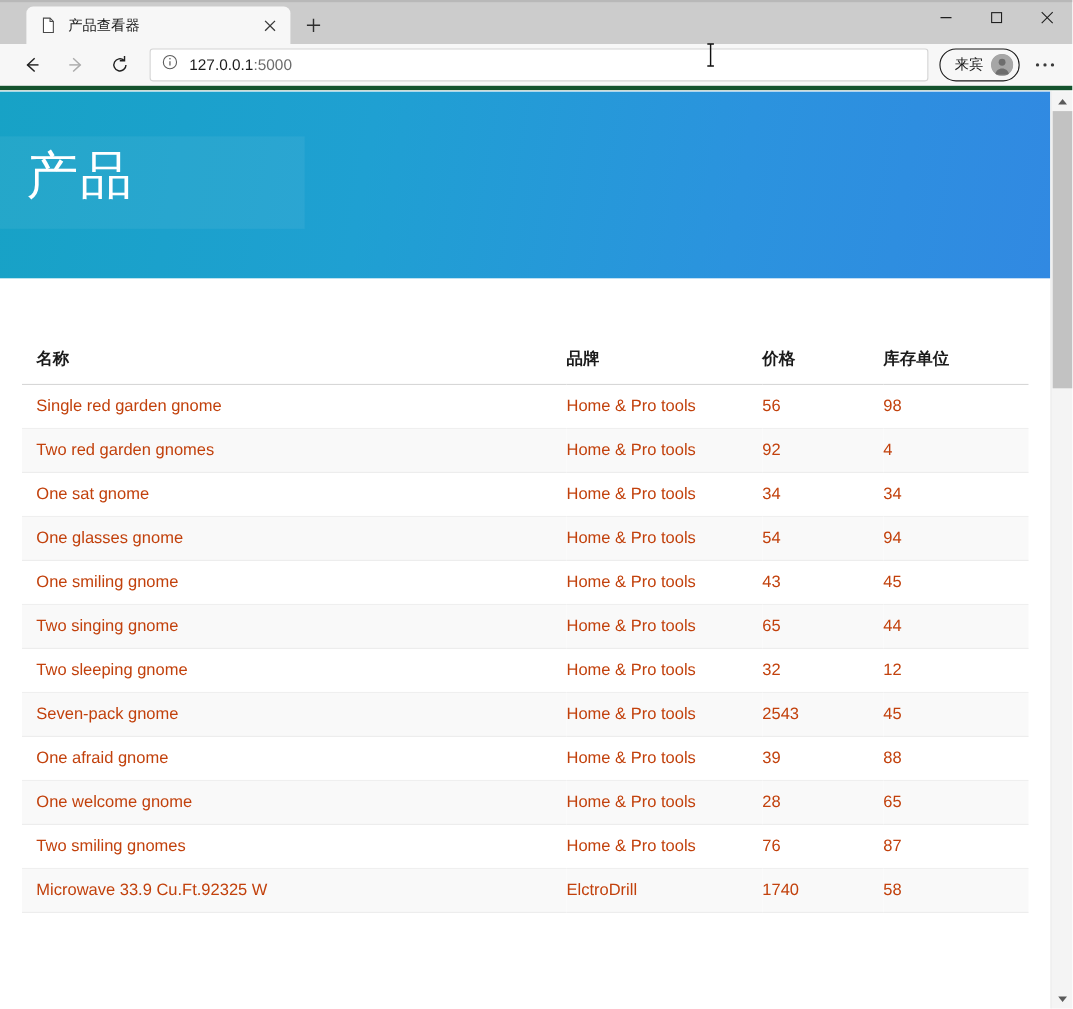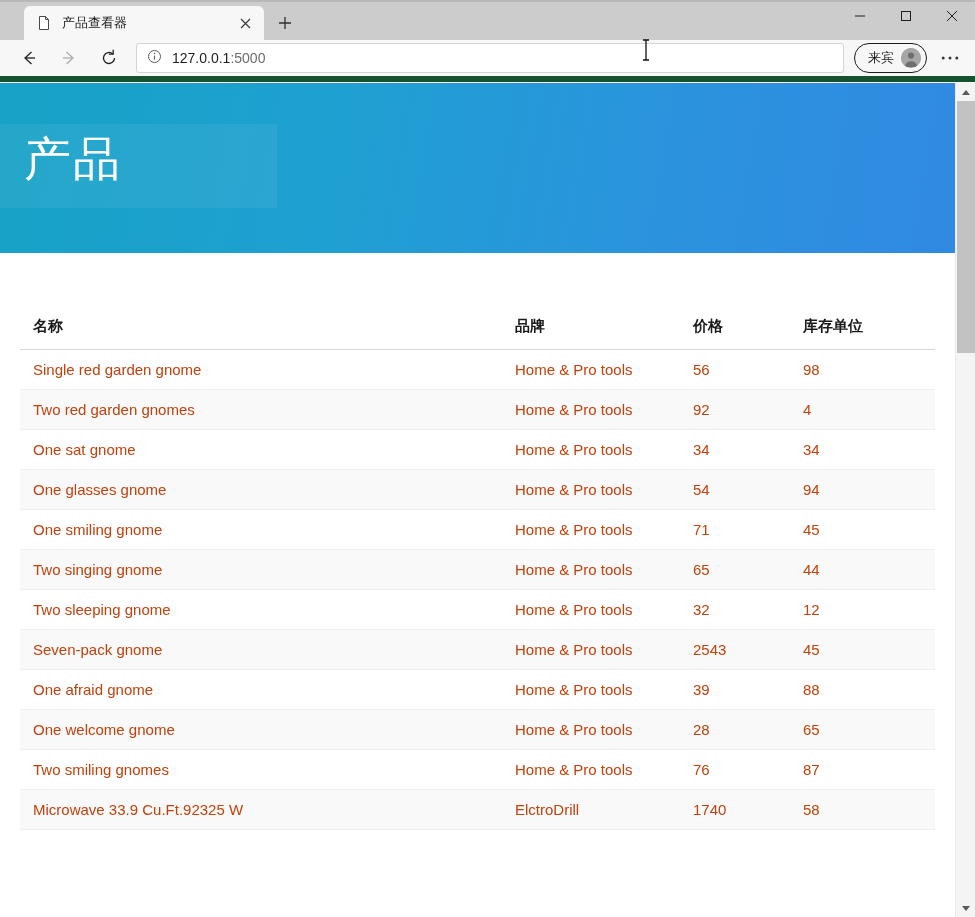--- a/index.html
+++ b/index.html
@@ -34,21 +34,21 @@
   }
   .tab-close { width:22px; height:22px; flex:none; display:flex; align-items:center; justify-content:center; border-radius:3px; }
   .newtab { width:34px; height:34px; display:flex; align-items:center; justify-content:center; margin-left:4px; }
 
   .wincontrols { position:absolute; top:0; right:0; display:flex; height:32px; }
   .wc { width:46px; height:32px; display:flex; align-items:center; justify-content:center; }
 
   .toolbar {
     height: 42px; background:#f7f7f7; display:flex; align-items:center;
     padding: 0 10px; gap: 2px; position:relative;
-    border-bottom: 6px solid #14532d;
+    border-bottom: 4px solid #14532d;
   }
   .navbtn { width:38px; height:34px; display:flex; align-items:center; justify-content:center; border-radius:4px; flex:none; }
   .navbtn.disabled { opacity: .35; }
 
   .urlbar {
     flex: 1; height: 30px; margin-left: 6px; margin-right: 8px;
     background:#ffffff; border:1px solid #d4d4d4; border-radius:3px;
     display:flex; align-items:center; padding: 0 10px; gap: 10px;
     min-width: 0;
   }
@@ -270,21 +270,21 @@
               </tr>
               <tr>
                 <td class="cell-name col-name">One glasses gnome</td>
                 <td class="col-brand">Home &amp; Pro tools</td>
                 <td class="col-price cell-num">54</td>
                 <td class="col-sku cell-num">94</td>
               </tr>
               <tr>
                 <td class="cell-name col-name">One smiling gnome</td>
                 <td class="col-brand">Home &amp; Pro tools</td>
-                <td class="col-price cell-num">71</td>
+                <td class="col-price cell-num">43</td>
                 <td class="col-sku cell-num">45</td>
               </tr>
               <tr>
                 <td class="cell-name col-name">Two singing gnome</td>
                 <td class="col-brand">Home &amp; Pro tools</td>
                 <td class="col-price cell-num">65</td>
                 <td class="col-sku cell-num">44</td>
               </tr>
               <tr>
                 <td class="cell-name col-name">Two sleeping gnome</td>

